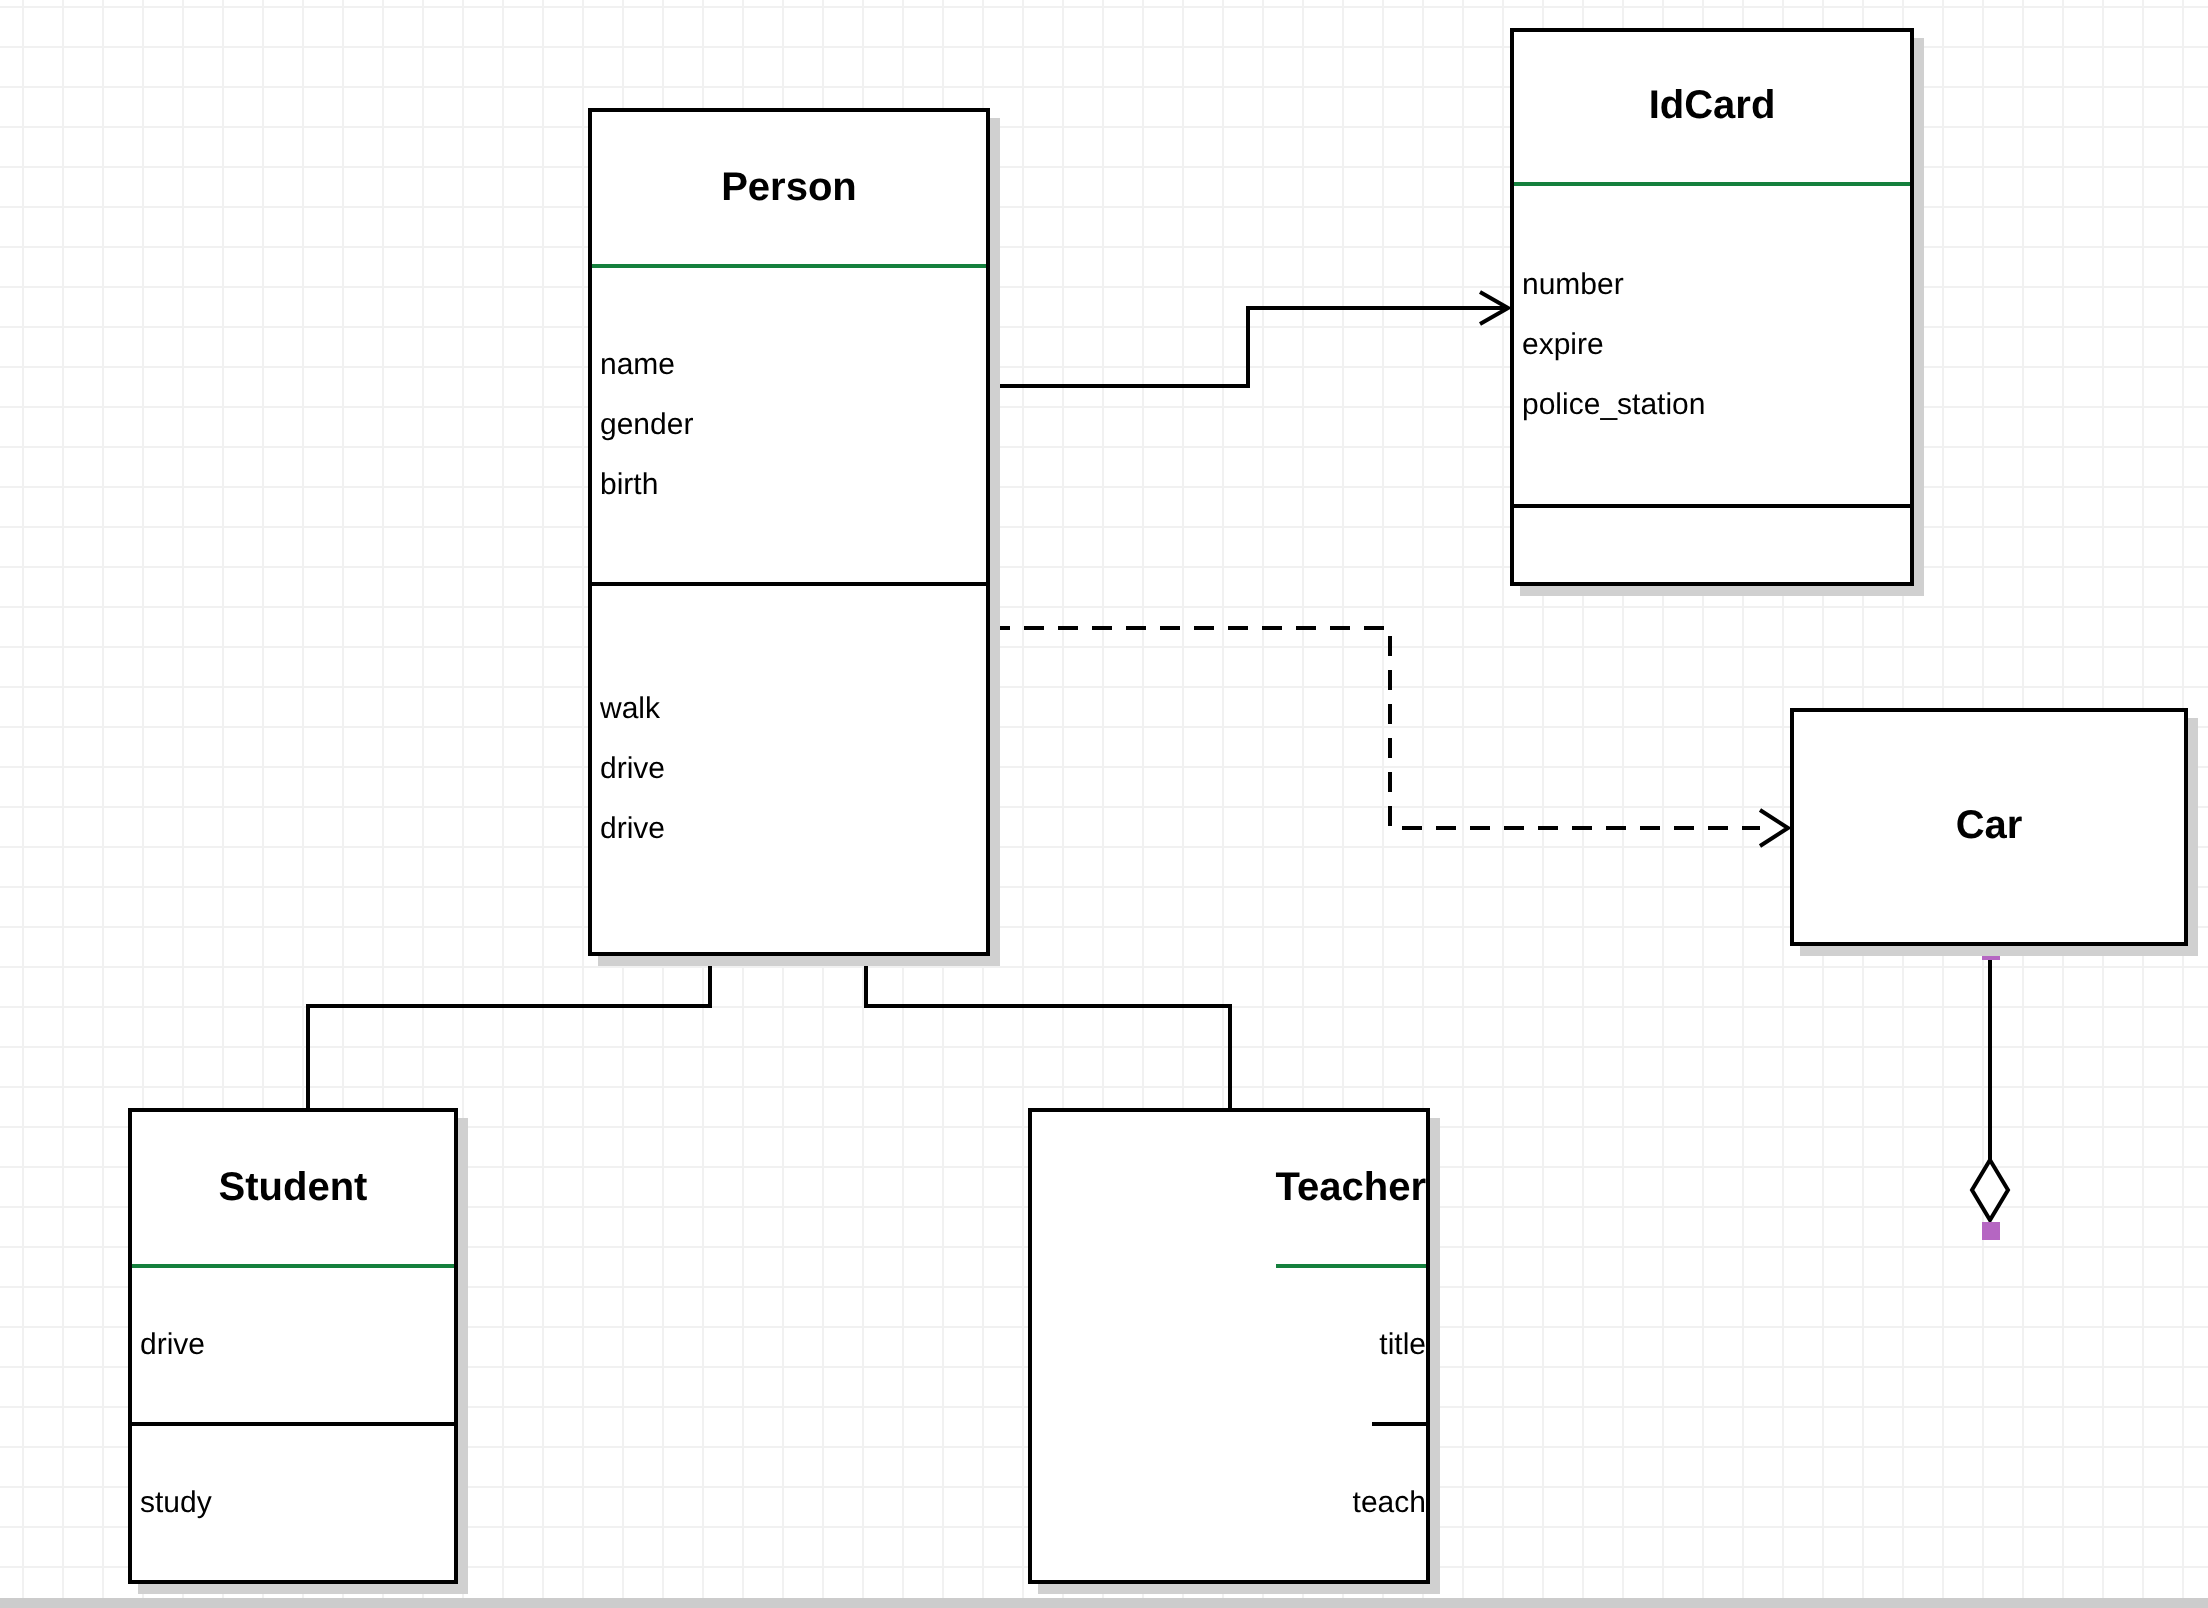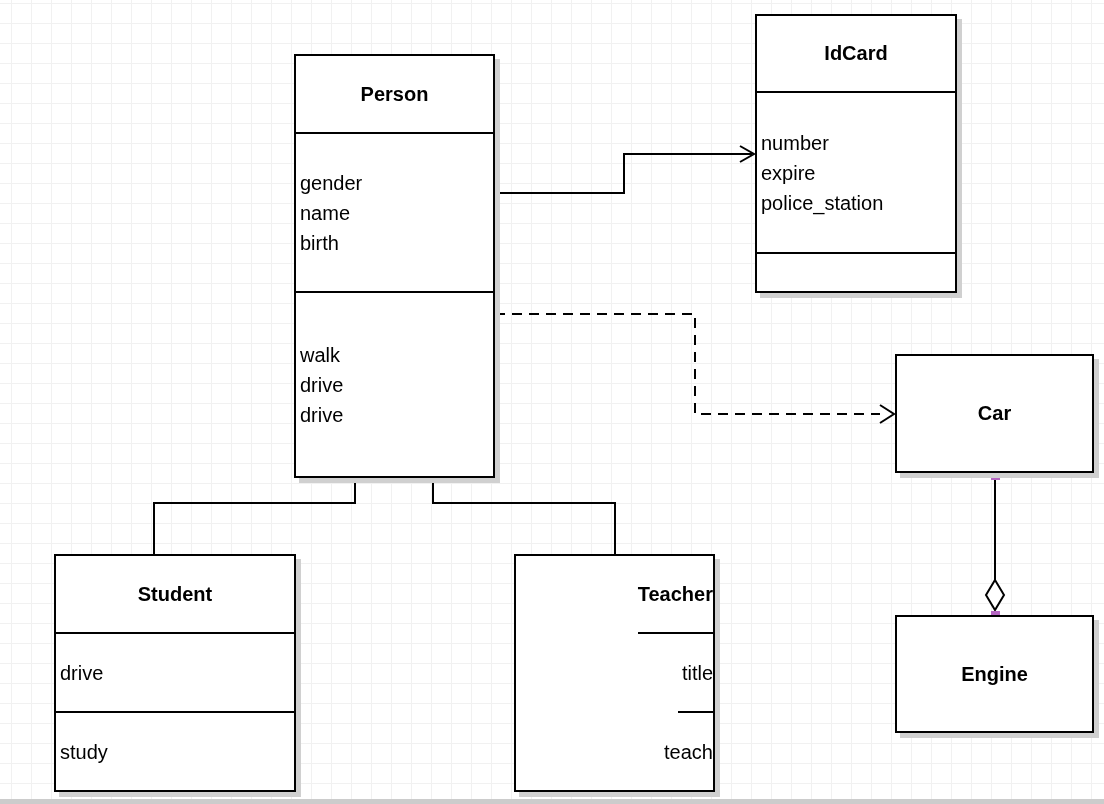--- a/index.html
+++ b/index.html
@@ -34,40 +34,40 @@
     box-sizing: border-box;
     background: #ffffff;
     border: 2px solid #000000;
     box-shadow: 5px 5px 0 #d0d0d0;
     display: flex;
     flex-direction: column;
     color: #000000;
   }
   .uml-header {
     box-sizing: border-box;
-    border-bottom: 2px solid #000000;
+    border-bottom: 2px solid #15803d;
     display: flex;
     align-items: center;
     justify-content: center;
     font-weight: bold;
     font-size: 20px;
     flex: 0 0 auto;
   }
   .uml-header.solo {
     border-bottom: none;
     flex: 1 1 auto;
   }
   .uml-section {
     box-sizing: border-box;
     border-bottom: 2px solid #000000;
     display: flex;
     flex-direction: column;
     justify-content: center;
     padding-left: 4px;
-    font-size: 20px;
+    font-size: 15px;
     flex: 0 0 auto;
   }
   .uml-section.last {
     border-bottom: none;
     flex: 1 1 auto;
   }
   .uml-line {
     line-height: 30px;
     white-space: nowrap;
   }
@@ -115,22 +115,22 @@
       <line class="edge" x1="995" y1="475" x2="995" y2="580"></line>
       <polygon class="head-hollow" points="995,580 1004,595 995,610 986,595"></polygon>
       <rect x="991" y="471" width="9" height="9" fill="#b566c2"></rect>
       <rect x="991" y="611" width="9" height="9" fill="#b566c2"></rect>
     </g>
   </svg>
 
   <div class="uml-class" style="left:294px; top:54px; width:201px; height:424px;">
     <div class="uml-header" style="height:78px">Person</div>
     <div class="uml-section" style="height:159px">
+      <div class="uml-line">name</div>
       <div class="uml-line">gender</div>
-      <div class="uml-line">name</div>
       <div class="uml-line">birth</div>
     </div>
     <div class="uml-section last">
       <div class="uml-line">walk</div>
       <div class="uml-line">drive</div>
       <div class="uml-line">drive</div>
     </div>
   </div>
 
   <div class="uml-class" style="left:755px; top:14px; width:202px; height:279px;">
@@ -140,25 +140,22 @@
       <div class="uml-line">expire</div>
       <div class="uml-line">police_station</div>
     </div>
     <div class="uml-section last"></div>
   </div>
 
   <div class="uml-class" style="left:895px; top:354px; width:199px; height:119px;">
     <div class="uml-header solo">Car</div>
   </div>
 
-  <div class="uml-class" style="left:895px; top:615px; width:199px; height:118px;">
-    <div class="uml-header solo">Engine</div>
-  </div>
 
-  <div class="uml-class" style="left:54px; top:554px; width:242px; height:238px;">
+  <div class="uml-class" style="left:64px; top:554px; width:165px; height:238px;">
     <div class="uml-header" style="height:78px">Student</div>
     <div class="uml-section" style="height:79px">
       <div class="uml-line">drive</div>
     </div>
     <div class="uml-section last">
       <div class="uml-line">study</div>
     </div>
   </div>
 
   <div class="uml-class" style="left:514px; top:554px; width:201px; height:238px;align-items:flex-end;">

